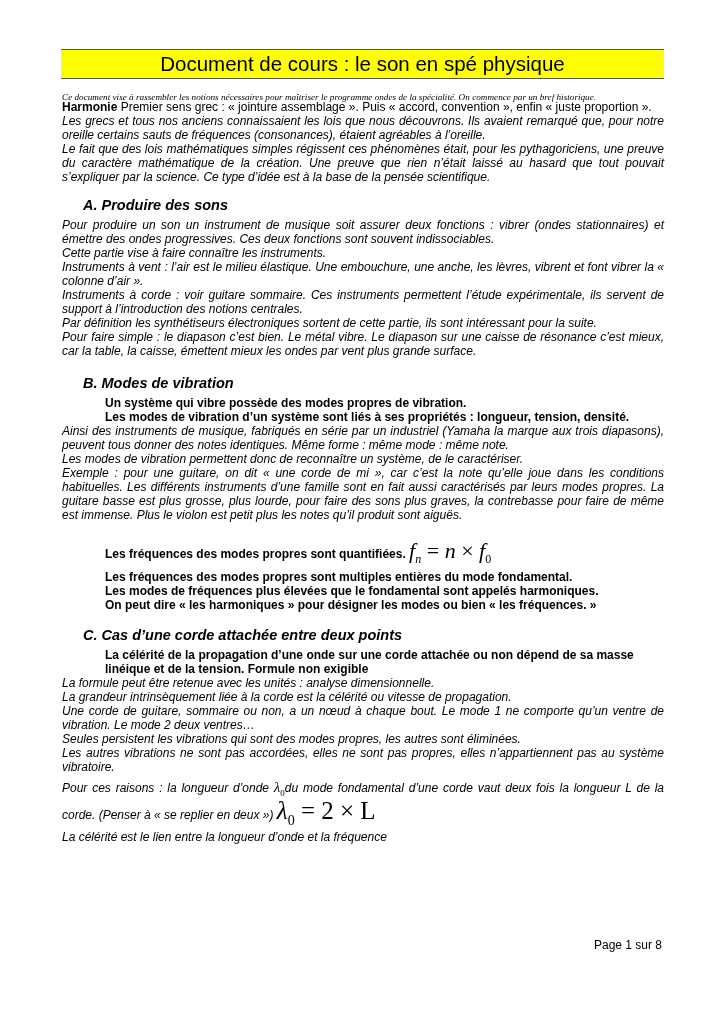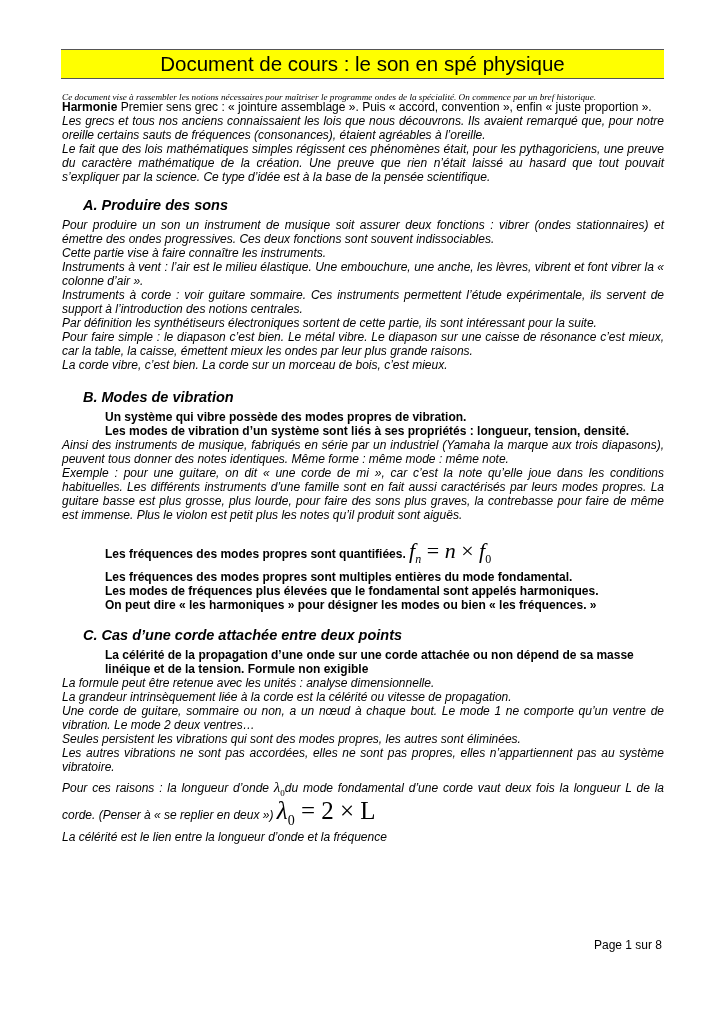--- a/index.html
+++ b/index.html
@@ -34,27 +34,27 @@
     <p><span class="b">Harmonie</span><span> Premier sens grec : « jointure assemblage ». Puis « accord, convention », enfin « juste proportion ».</span></p>
     <p class="it">Les grecs et tous nos anciens connaissaient les lois que nous découvrons. Ils avaient remarqué que, pour notre oreille certains sauts de fréquences (consonances), étaient agréables à l’oreille.</p>
     <p class="it">Le fait que des lois mathématiques simples régissent ces phénomènes était, pour les pythagoriciens, une preuve du caractère mathématique de la création. Une preuve que rien n’était laissé au hasard que tout pouvait s’expliquer par la science. Ce type d’idée est à la base de la pensée scientifique.</p>
 
     <p class="heading mt-h">A.  Produire des sons</p>
     <p class="it">Pour produire un son un instrument de musique soit assurer deux fonctions : vibrer (ondes stationnaires) et émettre des ondes progressives. Ces deux fonctions sont souvent indissociables.</p>
     <p class="it">Cette partie vise à faire connaître les instruments.</p>
     <p class="it">Instruments à vent : l’air est le milieu élastique. Une embouchure, une anche, les lèvres, vibrent et font vibrer la « colonne d’air ».</p>
     <p class="it">Instruments à corde : voir guitare sommaire. Ces instruments permettent l’étude expérimentale, ils servent de support à l’introduction des notions centrales.</p>
     <p class="it">Par définition les synthétiseurs électroniques sortent de cette partie, ils sont intéressant pour la suite.</p>
-    <p class="it">Pour faire simple : le diapason c’est bien. Le métal vibre. Le diapason sur une caisse de résonance c’est mieux, car la table, la caisse, émettent mieux les ondes par leur plus grande raisons.</p>
-    <p class="it">La corde vibre, c’est bien. La corde sur un morceau de bois, c’est mieux.</p>
+    <p class="it">Pour faire simple : le diapason c’est bien. Le métal vibre. Le diapason sur une caisse de résonance c’est mieux, car la table, la caisse, émettent mieux les ondes par vent plus grande surface.</p>
 
     <p class="heading mt-h" style="margin-top:16px">B.  Modes de vibration</p>
     <p class="b indent">Un système qui vibre possède des modes propres de vibration.</p>
     <p class="b indent">Les modes de vibration d’un système sont liés à ses propriétés : longueur, tension, densité.</p>
     <p class="it">Ainsi des instruments de musique, fabriqués en série par un industriel (Yamaha la marque aux trois diapasons), peuvent tous donner des notes identiques. Même forme : même mode : même note.</p>
+    <p class="it">Les modes de vibration permettent donc de reconnaître un système, de le caractériser.</p>
     <p class="it">Exemple : pour une guitare, on dit « une corde de mi », car c’est la note qu’elle joue dans les conditions habituelles. Les différents instruments d’une famille sont en fait aussi caractérisés par leurs modes propres. La guitare basse est plus grosse, plus lourde, pour faire des sons plus graves, la contrebasse pour faire de même est immense. Plus le violon est petit plus les notes qu’il produit sont aiguës.</p>
 
     <p class="b indent" style="margin-top:18px; line-height:22px">
       <span>Les fréquences des modes propres sont quantifiées.</span>
       <span class="math eq1" style="font-weight:normal"><span>f</span><sub style="font-size:12px">n</sub><span style="font-style:normal"> = </span><span>n</span><span style="font-style:normal"> × </span><span>f</span><sub style="font-size:12px;font-style:normal">0</sub></span>
     </p>
     <p class="b indent">Les fréquences des modes propres sont multiples entières du mode fondamental.</p>
     <p class="b indent">Les modes de fréquences plus élevées que le fondamental sont appelés harmoniques.</p>
     <p class="b indent">On peut dire « les harmoniques » pour désigner les modes ou bien « les fréquences. »</p>
 

